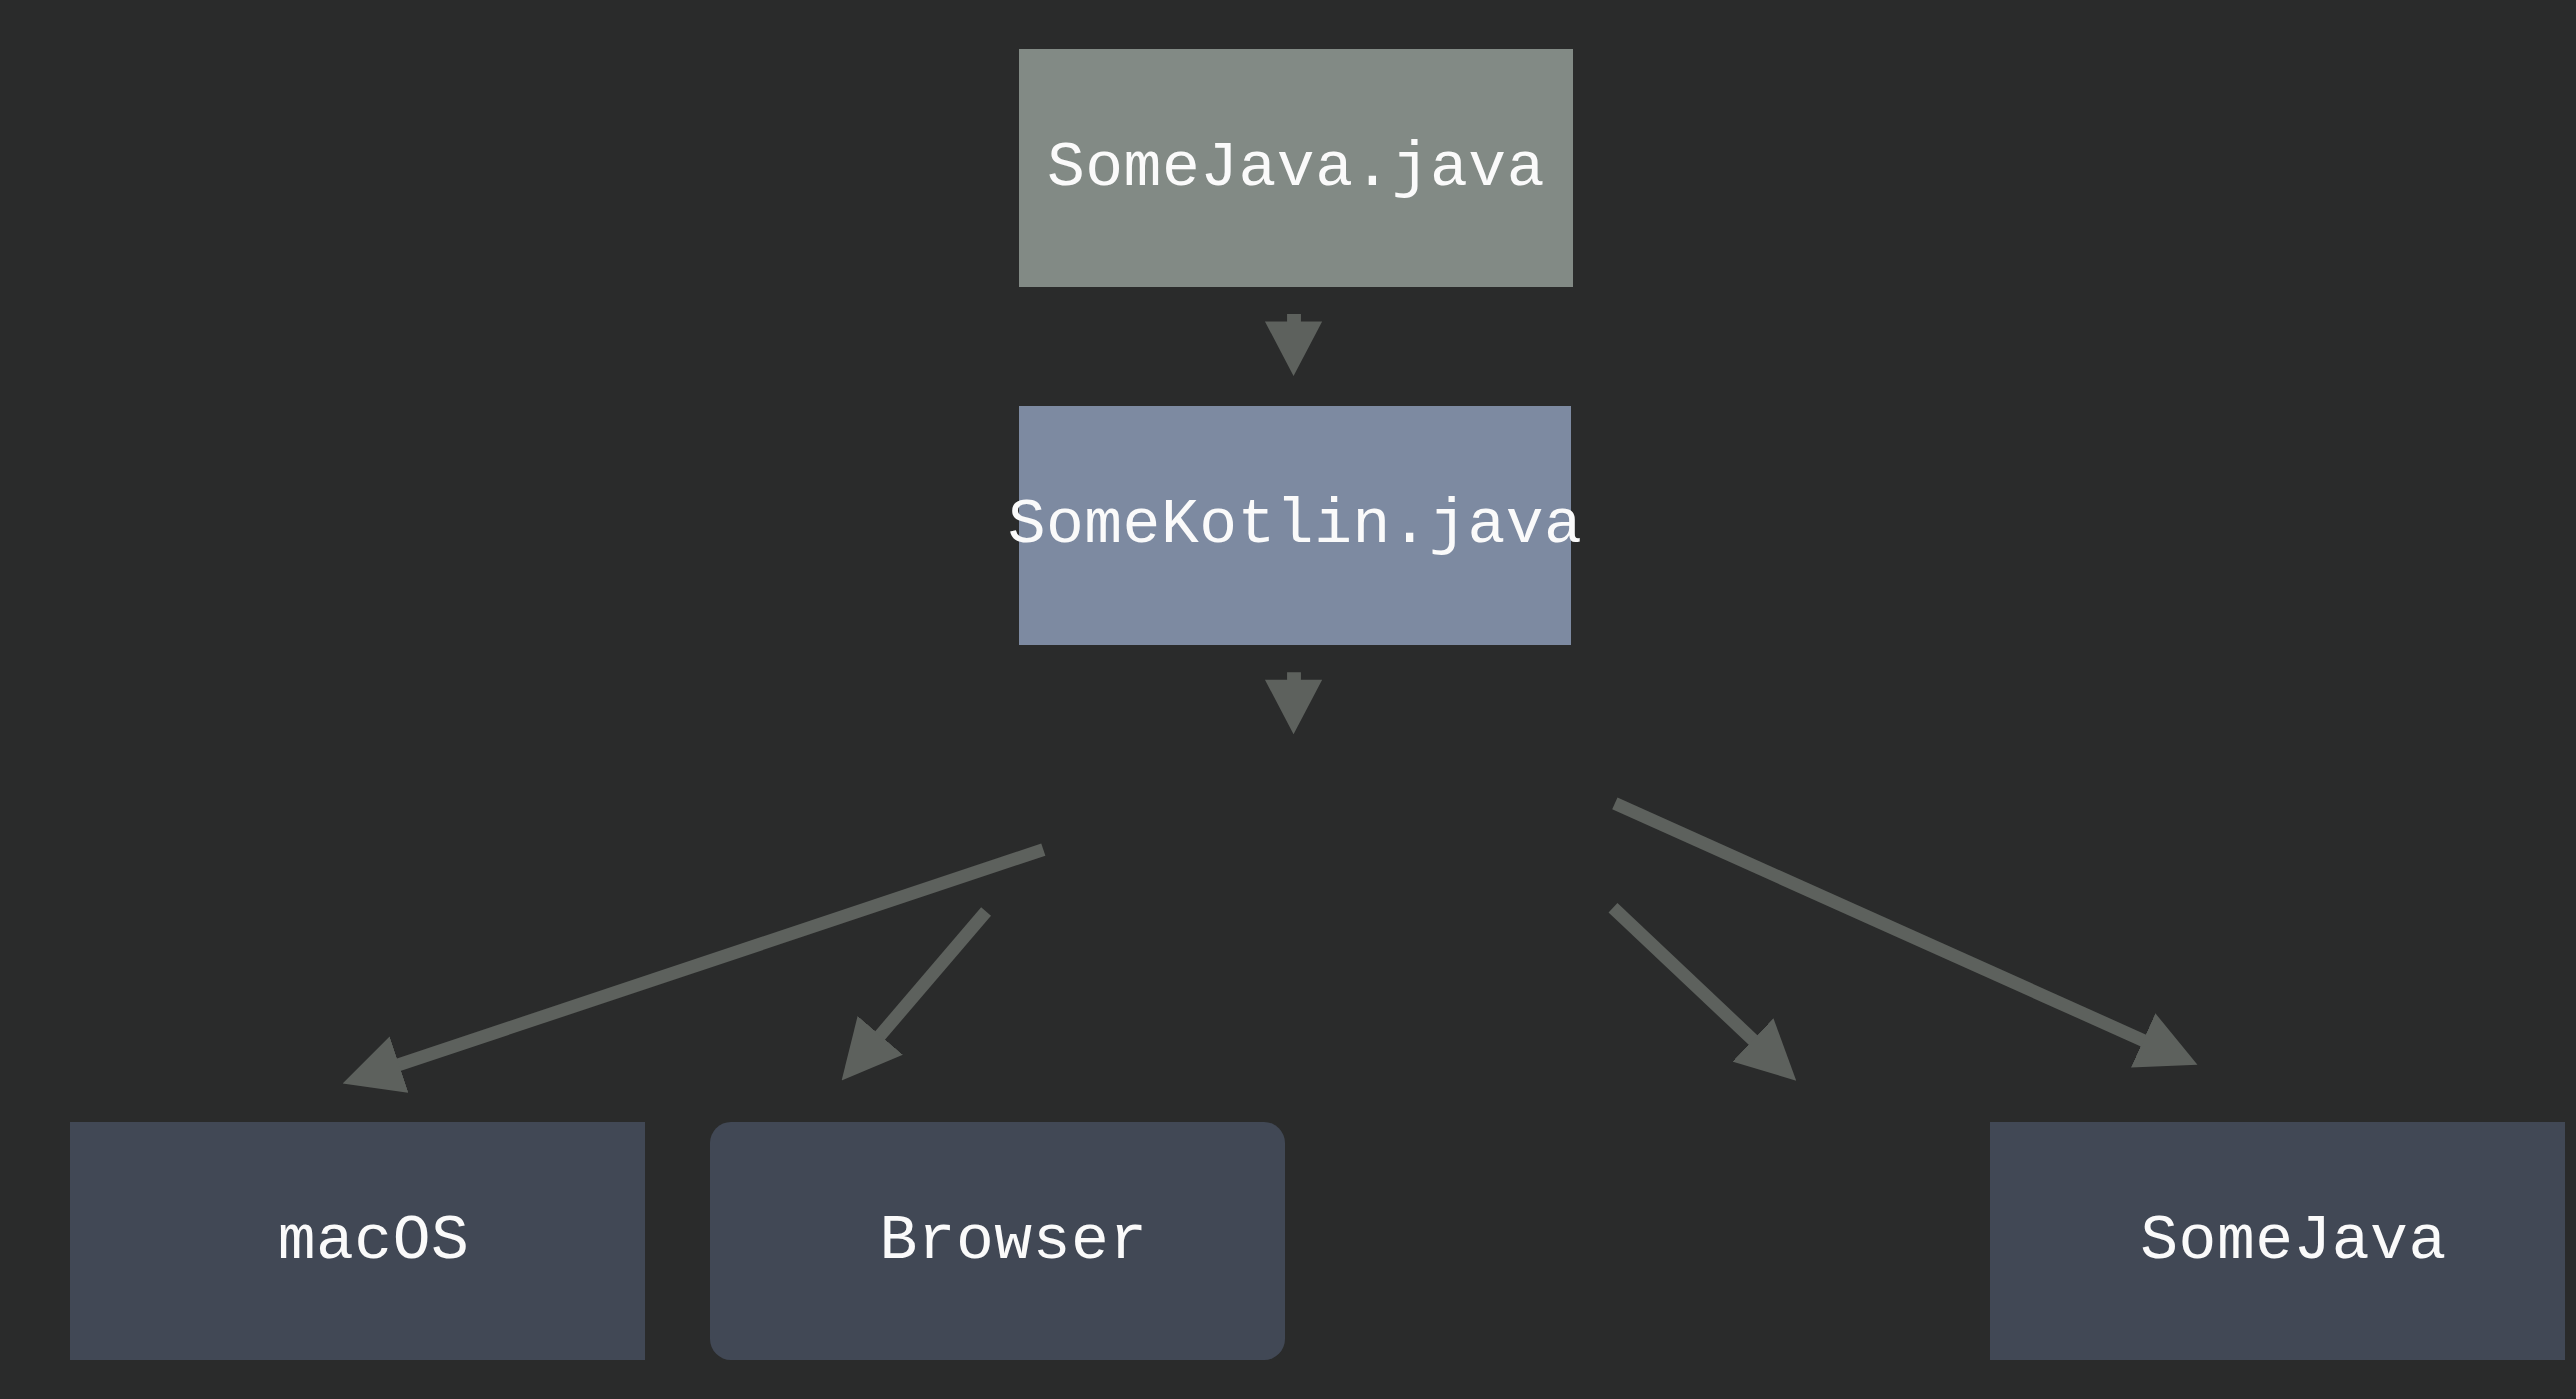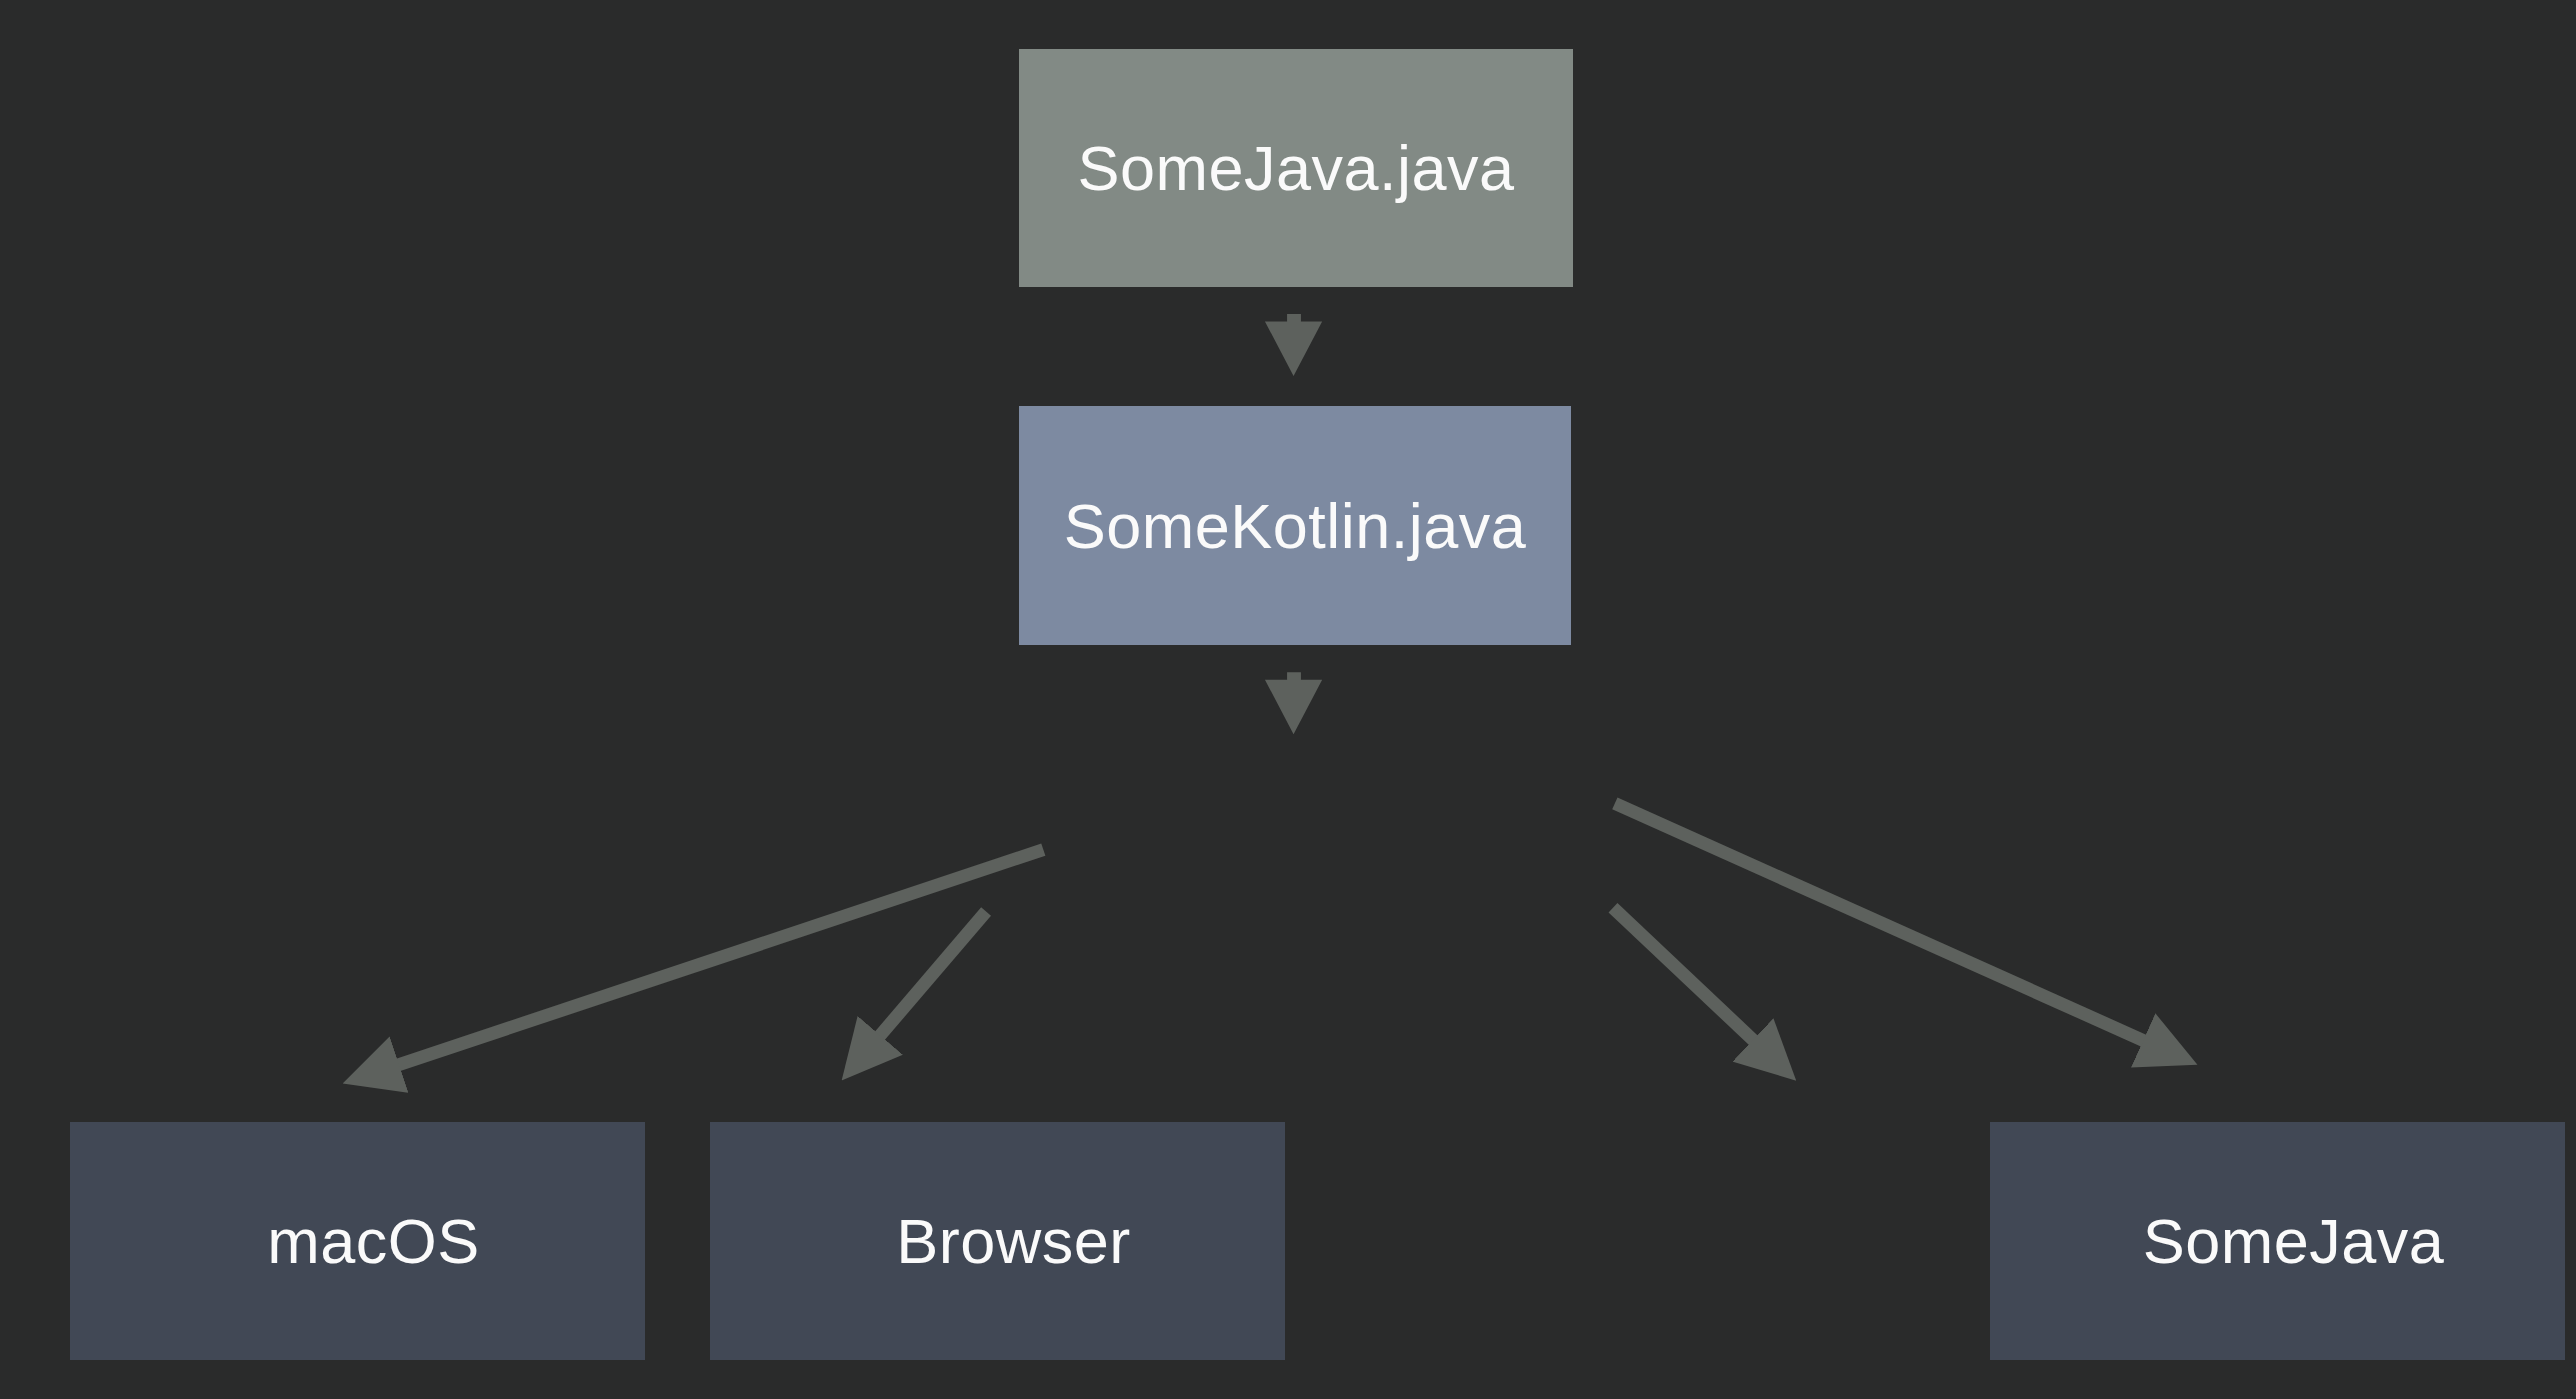--- a/index.html
+++ b/index.html
@@ -16,21 +16,21 @@
     height: 1400px;
     overflow: hidden;
     background: var(--background);
   }
   .canvas {
     position: absolute;
     left: 0; top: 0;
     width: 2576px;
     height: 1400px;
     background: var(--background);
-    font-family: Liberation Sans, sans-serif;
+    font-family: Liberation Mono, monospace;
     text-align: center;
   }
   svg.arrows-layer {
     position: absolute;
     left: 0; top: 0;
     width: 2576px;
     height: 1400px;
     z-index: 1;
   }
   .edge-line {
@@ -50,21 +50,21 @@
     font-size: 63px;
     font-weight: 300;
     letter-spacing: 0.5px;
     white-space: nowrap;
   }
   .node-java    { left: 1019px; top:   49px; width: 554px; height: 238px; background: var(--source-box); }
   .node-kotlin  { left: 1019px; top:  406px; width: 552px; height: 239px; background: var(--class-box); }
   .node-jvm     { left: 1016px; top:  764px; width: 565px; height: 238px; background: var(--platform-box); }
   .node-target  { top: 1122px; width: 575px; height: 238px; background: var(--platform-box); padding-left: 32px; }
   .node-macos   { left:   70px; }
-  .node-browser { left:  710px; }
+  .node-browser { left:  710px; border-radius: 21px; }
   .node-linux   { left: 1350px; }
   .node-windows { left: 1990px; }
 </style>
 </head>
 <body>
 
 <div class="canvas">
 
   <svg class="arrows-layer" viewBox="0 0 2790 1516" xmlns="http://www.w3.org/2000/svg">
     <defs>

